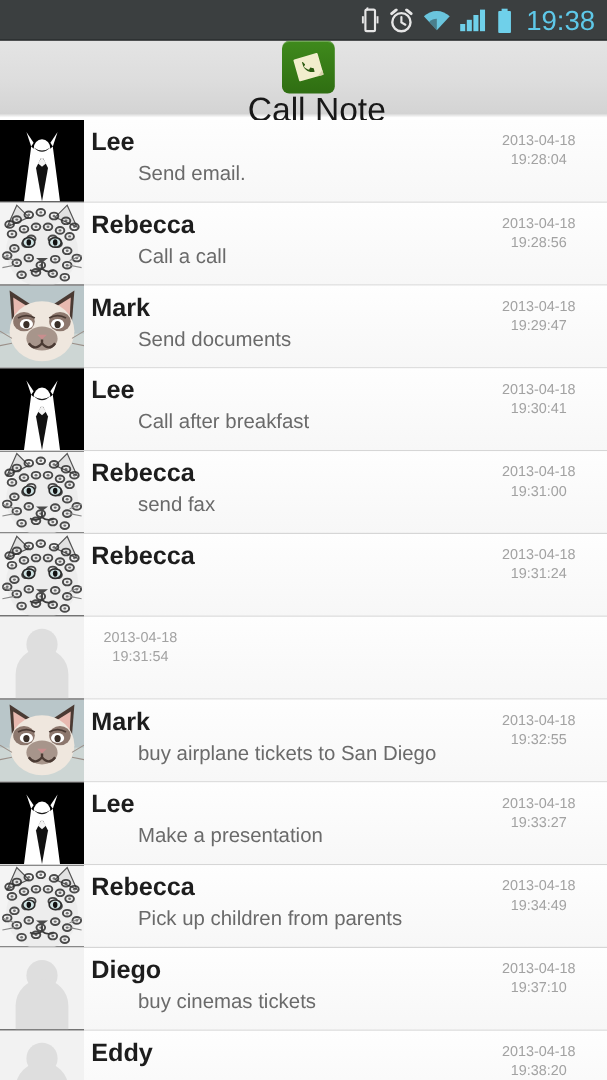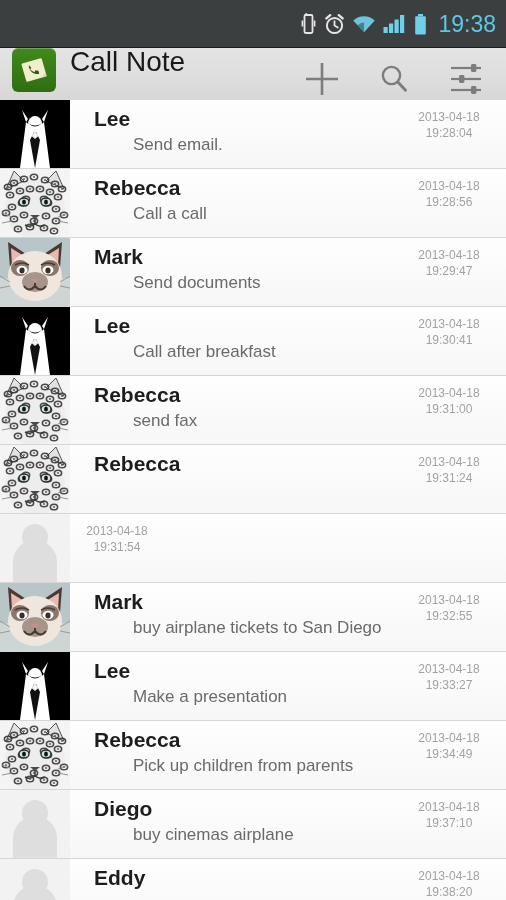--- a/index.html
+++ b/index.html
@@ -7,44 +7,45 @@
   html,body {
     width:506px; height:900px;
     overflow:hidden;
     background:#ffffff;
     font-family:"Liberation Sans","DejaVu Sans",sans-serif;
   }
   #device { position:relative; width:506px; height:900px; overflow:hidden; background:#fff; }
 
   
   .statusbar {
-    height:48px; width:100%;
+    height:34px; width:100%;
     background:#3b3f40;
     display:flex; align-items:center; justify-content:flex-end;
     padding-right:10px; gap:7px;
     position:relative;
   }
   .statusbar::after {
     content:""; position:absolute; left:0; right:0; bottom:0; height:1px;
     background:#1b1e1f;
   }
   .sb-icon { display:flex; align-items:center; justify-content:center; }
   .sb-time {
     color:#5ec8e8; font-size:23px; letter-spacing:0px;
     font-family:"Liberation Sans","DejaVu Sans",sans-serif;
     margin-left:4px; line-height:1;
   }
 
   
   .actionbar {
     height:60px; width:100%;
     background:linear-gradient(to bottom,#e4e4e4 0%,#dddddd 55%,#d4d4d4 100%);
-    display:flex; align-items:flex-start;
+    display:flex; align-items:center;
     padding:0 4px 0 12px;
     position:relative;
+    flex-direction:column;
   }
   .actionbar::after {
     content:""; position:absolute; left:0; right:0; bottom:-4px; height:4px;
     background:linear-gradient(to bottom,rgba(0,0,0,0.20),rgba(0,0,0,0));
     pointer-events:none;
   }
   .app-icon {
     width:44px; height:44px; border-radius:6px; flex:none;
     background:linear-gradient(to bottom,#3f8a1c 0%,#2f6e12 100%);
     display:flex; align-items:center; justify-content:center;
@@ -73,21 +74,21 @@
     background:linear-gradient(to bottom,#fefefe 0%,#f7f7f7 100%);
     cursor:pointer; position:relative;
   }
   .avatar {
     width:70px; height:68px; flex:none; overflow:hidden;
     background:#000; position:relative;
   }
   .avatar svg, .avatar canvas { display:block; }
   .row-body {
     flex:1 1 auto; min-width:0;
-    padding:7px 0 0 24px;
+    padding:7px 0 0 6px;
     display:flex; flex-direction:column; justify-content:flex-start;
   }
   .row-name {
     font-size:21px; font-weight:bold; color:#1d1d1d;
     line-height:1.1; white-space:nowrap; overflow:hidden;
     text-overflow:ellipsis;
   }
   .row-note {
     font-size:17px; color:#6a6a6a; line-height:1.2;
     margin-top:5px; white-space:nowrap; overflow:hidden;
@@ -677,21 +678,21 @@
       <div class="row">
         <div class="avatar">
           <svg width="70" height="68" viewBox="0 0 70 68">
             <rect width="70" height="68" fill="#f2f2f2"></rect>
             <circle cx="35" cy="23" r="13" fill="#dedede"></circle>
             <path d="M13 68 V48 a22 22 0 0 1 44 0 V68 Z" fill="#dedede"></path>
           </svg>
         </div>
         <div class="row-body">
           <div class="row-name">Diego</div>
-          <div class="row-note">buy cinemas airplane</div>
+          <div class="row-note">buy cinemas tickets</div>
         </div>
         <div class="row-stamp">
           <div>2013-04-18</div>
           <div>19:37:10</div>
         </div>
       </div>
       <div class="row">
         <div class="avatar">
           <svg width="70" height="68" viewBox="0 0 70 68">
             <rect width="70" height="68" fill="#f2f2f2"></rect>

